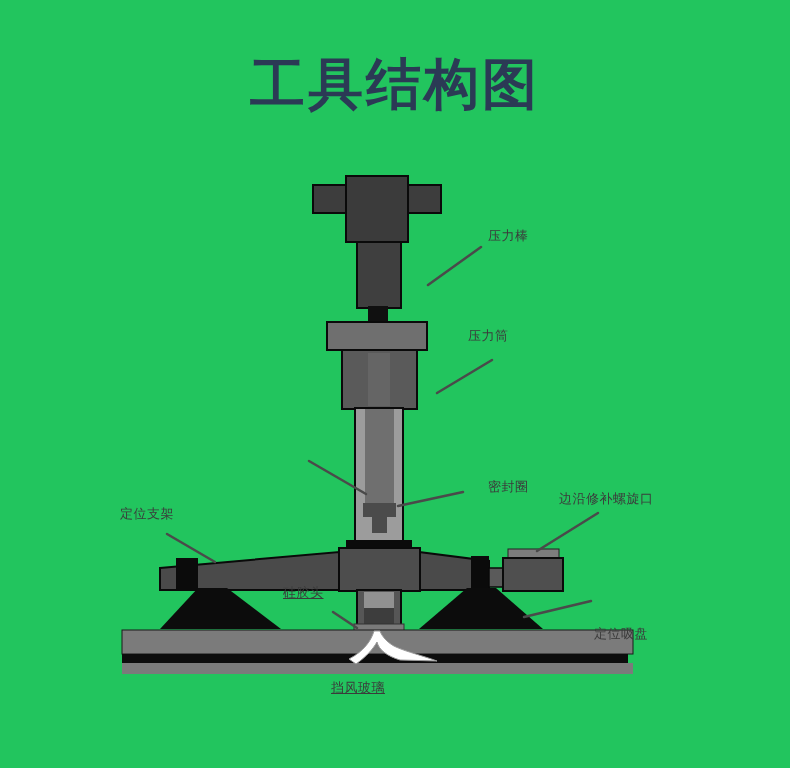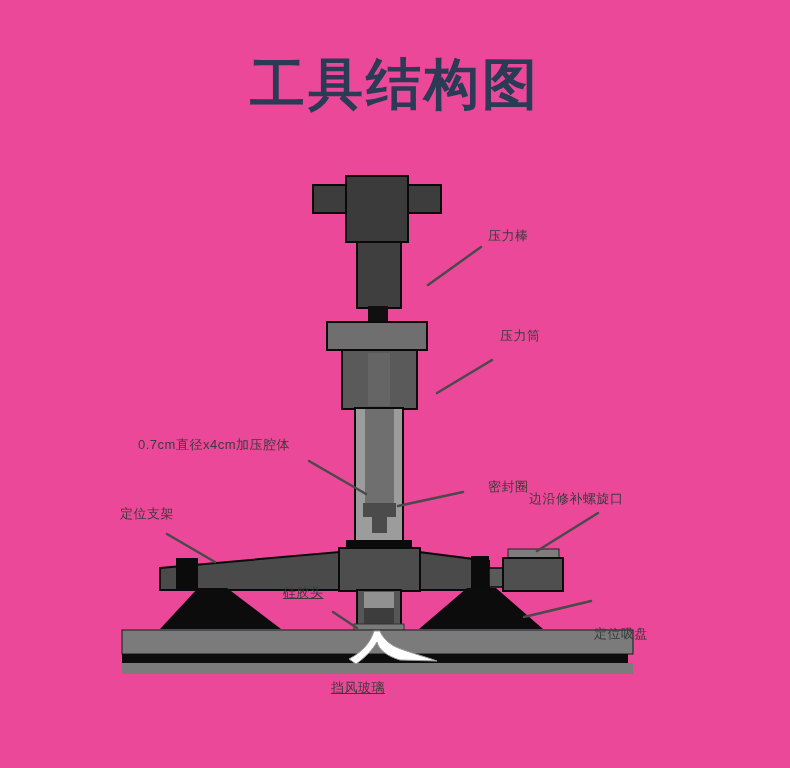--- a/index.html
+++ b/index.html
@@ -1,17 +1,17 @@
 <!DOCTYPE html>
 <html><head>
 <meta charset="utf-8">
 <style>
   html,body{margin:0;padding:0;background:#ffffff;}
   #stage{
-    position:relative;width:790px;height:768px;background:#ec4899;
+    position:relative;width:790px;height:768px;background:#22c55e;
     font-family:"Liberation Sans","DejaVu Sans",sans-serif;overflow:hidden;
   }
   #page-title{
     position:absolute;top:48px;left:0;width:100%;text-align:center;
     font-size:55px;font-weight:bold;color:#2b3a55;letter-spacing:3px;
   }
   #diagram-svg{position:absolute;left:0;top:0;}
   .part-label{
     position:absolute;font-size:13px;color:#3b3b3b;white-space:nowrap;
     letter-spacing:0.5px;
@@ -92,22 +92,21 @@
       <line x1="309" y1="461" x2="366" y2="494"></line>
       <line x1="398" y1="506" x2="463" y2="492"></line>
       <line x1="537" y1="551" x2="598" y2="513"></line>
       <line x1="167" y1="534" x2="215" y2="562"></line>
       <line x1="333" y1="612" x2="357" y2="628"></line>
       <line x1="524" y1="617" x2="591" y2="601"></line>
     </g>
   </svg>
 
   <div class="part-label" style="left:488px;top:227px;">压力棒</div>
-  <div class="part-label" style="left:500px;top:327px;">压力筒</div>
-  <div class="part-label" style="left:138px;top:436px;">0.7cm直径x4cm加压腔体</div>
+  <div class="part-label" style="left:468px;top:327px;">压力筒</div>
   <div class="part-label" style="left:468px;top:478px;margin-left:20px;">密封圈</div>
-  <div class="part-label" style="left:529px;top:490px;">边沿修补螺旋口</div>
+  <div class="part-label" style="left:559px;top:490px;">边沿修补螺旋口</div>
   <div class="part-label" style="left:120px;top:505px;">定位支架</div>
   <div class="part-label" style="left:283px;top:584px;text-decoration:underline;">硅胶头</div>
   <div class="part-label" style="left:594px;top:590px;margin-top:35px;">定位吸盘</div>
   <div class="part-label" style="left:331px;top:679px;text-decoration:underline;">挡风玻璃</div>
 
 </div>
 
 </body></html>

